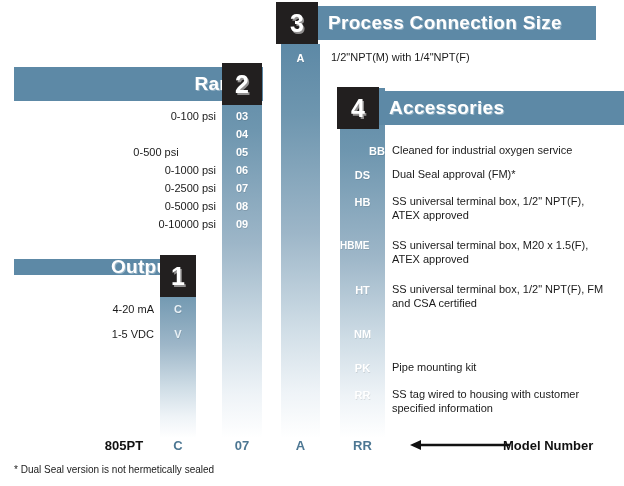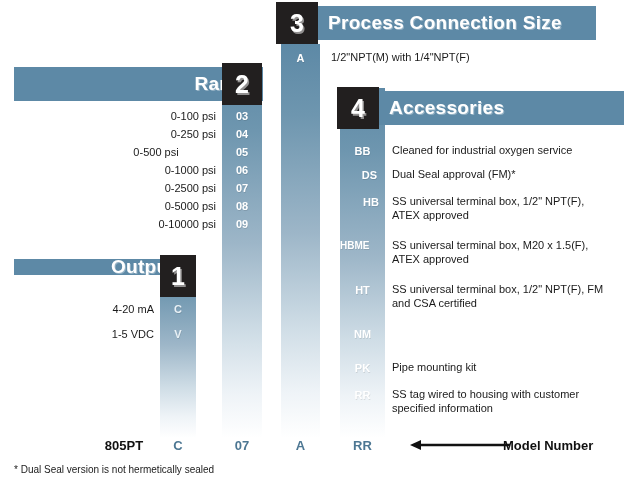--- a/index.html
+++ b/index.html
@@ -130,23 +130,20 @@
     <span>2</span>
   </div>
 
   <div class="desc r" style="left:96px;top:110px;width:120px;">
     <span>0-100 psi</span>
   </div>
   <div class="code" style="left:222px;top:110px;width:40px;">
     <span>03</span>
   </div>
 
-  <div class="desc r" style="left:96px;top:128px;width:120px;">
-    <span>0-250 psi</span>
-  </div>
   <div class="code" style="left:222px;top:128px;width:40px;">
     <span>04</span>
   </div>
 
   <div class="desc r" style="left:96px;top:146px;width:120px;text-align:center;">
     <span>0-500 psi</span>
   </div>
   <div class="code" style="left:222px;top:146px;width:40px;">
     <span>05</span>
   </div>
@@ -193,35 +190,35 @@
     <span>1/2"NPT(M) with 1/4"NPT(F)</span>
   </div>
 
   <div class="badge" style="left:337px;top:87px;width:42px;height:42px;font-size:25px;">
     <span>4</span>
   </div>
   <div class="bar left" style="left:379px;top:91px;width:245px;height:34px;font-size:19px;padding-left:10px;">
     <span>Accessories</span>
   </div>
 
-  <div class="code" style="left:340px;top:145px;width:45px;">
+  <div class="code" style="left:340px;top:145px;width:45px;text-align:right;">
     <span>BB</span>
   </div>
   <div class="desc" style="left:392px;top:144px;width:228px;">
     <span>Cleaned for industrial oxygen service</span>
   </div>
 
-  <div class="code" style="left:340px;top:169px;width:45px;padding-left:7px;">
+  <div class="code" style="left:340px;top:169px;width:45px;">
     <span>DS</span>
   </div>
   <div class="desc" style="left:392px;top:168px;width:228px;">
     <span>Dual Seal approval (FM)*</span>
   </div>
 
-  <div class="code" style="left:340px;top:196px;width:62px;">
+  <div class="code" style="left:340px;top:196px;width:45px;">
     <span>HB</span>
   </div>
   <div class="desc" style="left:392px;top:195px;width:212px;">
     <span>SS universal terminal box, 1/2" NPT(F), ATEX approved</span>
   </div>
 
   <div class="code" style="left:340px;top:240px;width:27px;font-size:10px;">
     <span>HBME</span>
   </div>
   <div class="desc" style="left:392px;top:239px;width:212px;">

